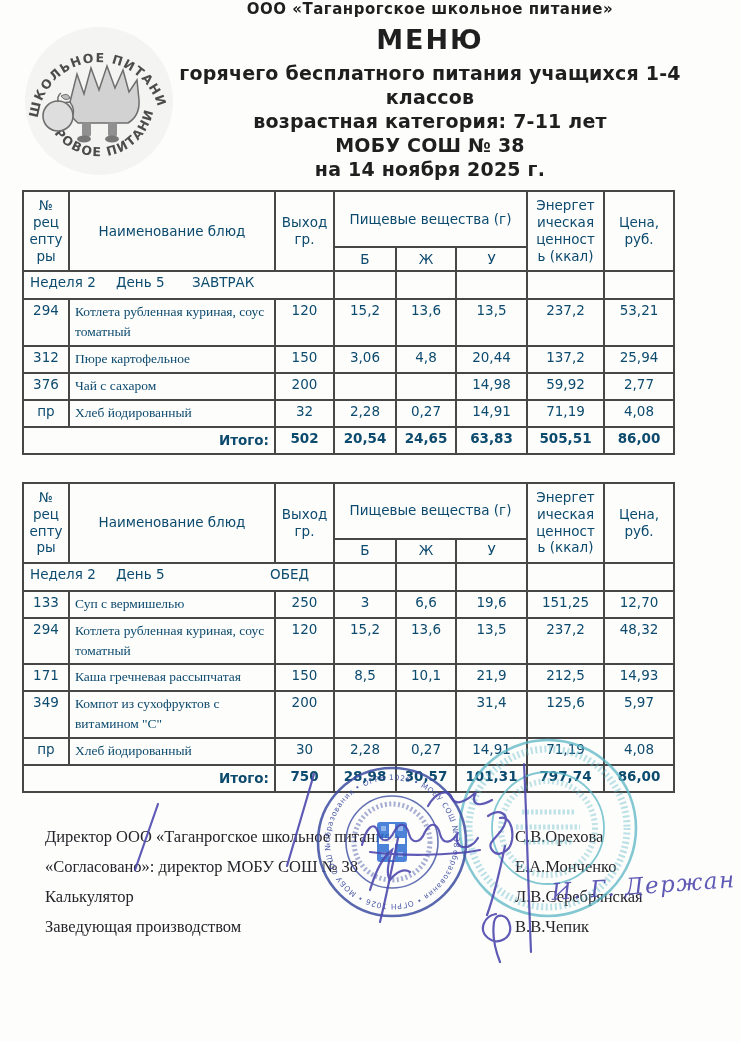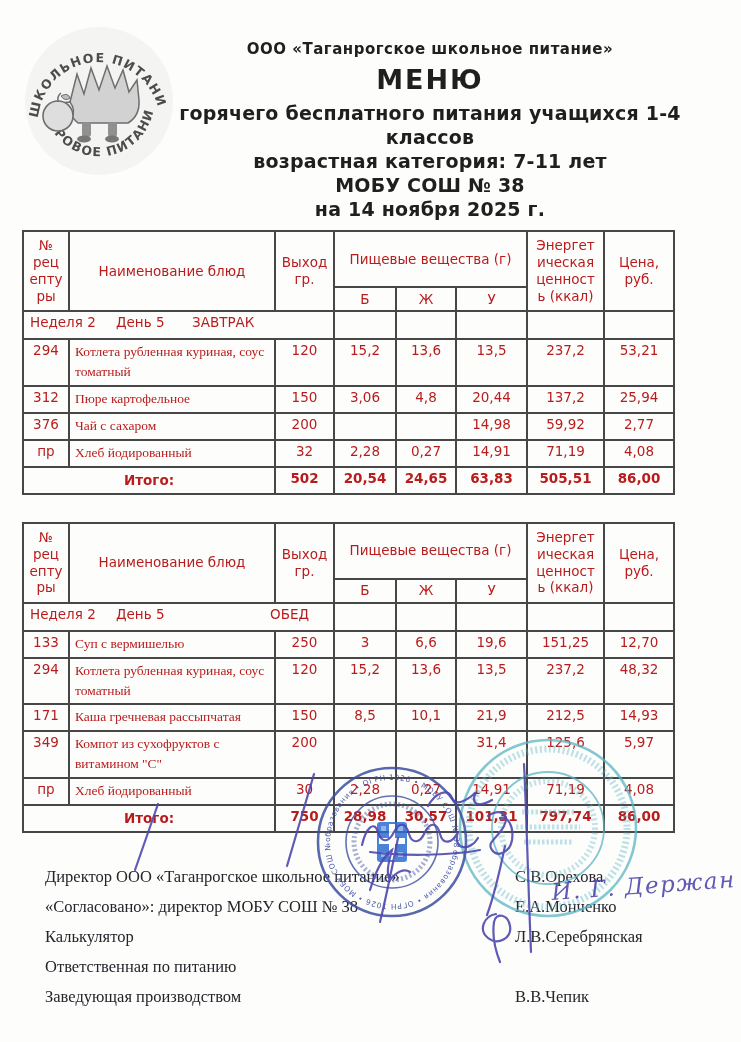--- a/index.html
+++ b/index.html
@@ -2,30 +2,30 @@
 <html lang="ru"><head>
 <meta charset="utf-8">
 <style>
   html,body{margin:0;padding:0;background:#e8e8e8;}
   .page{
     position:relative; width:741px; height:1042px; margin:0 auto;
     background:#fdfdfc; color:#1f1f1f;
     font-family:"DejaVu Sans", sans-serif; overflow:hidden;
   }
   
-  .doc-header{ padding-top:40px; margin-left:150px; width:560px; text-align:center; font-weight:700; }
+  .doc-header{ margin-left:150px; width:560px; text-align:center; font-weight:700; }
   .h-org{ font-size:15px; letter-spacing:.5px; margin-bottom:6px;}
   .h-title{ font-size:27px; letter-spacing:2px; margin:2px 0 6px 0;}
   .h-sub{ font-size:19px; line-height:24px; letter-spacing:.2px;}
   
   .logo{ position:absolute; left:20px; top:22px; }
   
   table.menu-table{
     border-collapse:collapse; table-layout:fixed; margin-left:22px;
-    font-size:13.5px; color:#b91c1c;
+    font-size:13.5px; color:#0c4a6e;
   }
   table.menu-table.t1{ margin-top:9px; }
   table.menu-table.t2{ margin-top:27px; }
   table.menu-table th, table.menu-table td{
     border:2px solid #474747; padding:2px 5px; overflow:hidden;
   }
   table.menu-table thead th{
     font-weight:400; text-align:center; vertical-align:middle;
     line-height:1.25; overflow-wrap:anywhere;
   }
@@ -34,21 +34,21 @@
   td.week-cell{ position:relative; height:22px; }
   .week-cell span{ position:absolute; top:2px; white-space:nowrap; }
   .week-cell .wk{ left:6px;text-align:center; }
   .week-cell .dy{ left:92px; }
   .week-cell .ml{ left:168px; }
   .t2 .week-cell .ml{ left:246px; }
   td.num{ text-align:center; vertical-align:top; padding-top:3px; white-space:nowrap;}
   td.nm{ text-align:left; vertical-align:top; padding:3px 6px 2px 8px; line-height:1.5;font-family:Liberation Serif, serif;}
   tbody.rows tr td{ height:21px; }
   tfoot td{ font-weight:700; height:21px;}
-  td.total-label{ text-align:center; padding-left:8px; }
+  td.total-label{ text-align:right; padding-left:8px; }
   
   .sig-block{ margin:34px 0 0 45px; font-family:"Liberation Serif", serif; font-size:16.5px; color:#26242a;}
   .sig-line{ position:relative; height:30px; }
   .sig-title{ white-space:nowrap; }
   .sig-name{ position:absolute; left:470px; top:0; white-space:nowrap; }
   
   .overlay{ position:absolute; left:0; top:0; pointer-events:none; }
 </style>
 </head>
 <body>
@@ -310,24 +310,20 @@
       <div class="sig-line">
         <span class="sig-title">«Согласовано»: директор МОБУ СОШ № 38</span>
         <span class="sig-name">Е.А.Монченко</span>
       </div>
 
       <div class="sig-line">
         <span class="sig-title">Калькулятор</span>
         <span class="sig-name">Л.В.Серебрянская</span>
       </div>
 
-      <div class="sig-line">
-        <span class="sig-title">Ответственная по питанию</span>
-        <span class="sig-name"></span>
-      </div>
 
       <div class="sig-line">
         <span class="sig-title">Заведующая производством</span>
         <span class="sig-name">В.В.Чепик</span>
       </div>
     </div>
 
   <svg class="overlay" width="741" height="1042" viewBox="0 0 741 1042">
     <defs>
       <path id="ringA" d="M 330 842 a 62 62 0 1 1 124 0 a 62 62 0 1 1 -124 0"></path>

